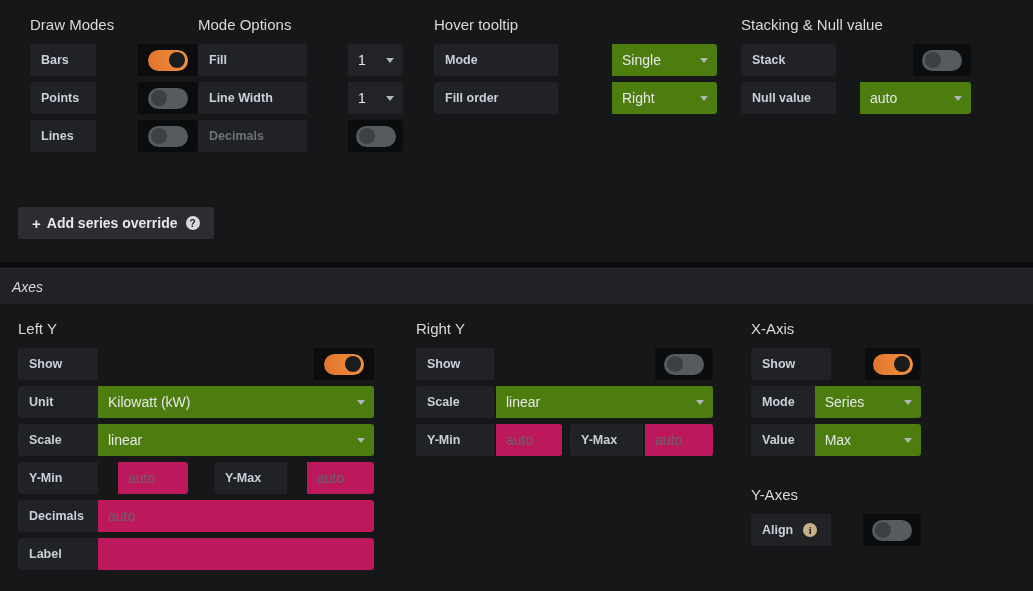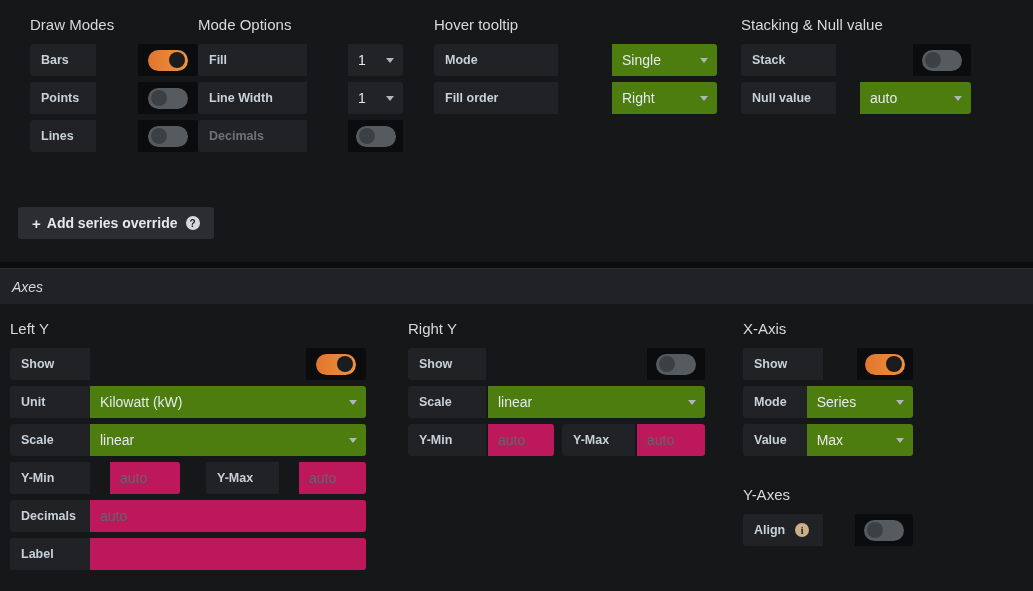--- a/index.html
+++ b/index.html
@@ -91,21 +91,21 @@
     height: 36px; background: #212226;
     border-top: 1px solid #2b2d31;
     display: flex; align-items: center; padding-left: 12px;
   }
   .axes-band span { color: #d8d9da; font-size: 14px; font-style: italic; }
   .divider {
     position: absolute; left: 0; right: 0; top: 262px;
     height: 6px; background: #0b0c0e;
   }
 
-  .axes-area { position: absolute; left: 0; top: 304px; right: 0; bottom: 0; padding: 16px 10px; }
+  .axes-area { position: absolute; left: 0; top: 304px; right: 0; bottom: 0; padding: 16px 18px; }
 
   
   .ovr-btn {
     position: absolute; left: 18px; top: 207px;
     height: 32px; display: inline-flex; align-items: center;
     background: #2c2d30; color: #e6e8ea;
     border-radius: 3px; padding: 0 14px;
     font-size: 14px; font-weight: bold; cursor: pointer;
   }
   .plus { font-size: 15px; margin-right: 6px; }

